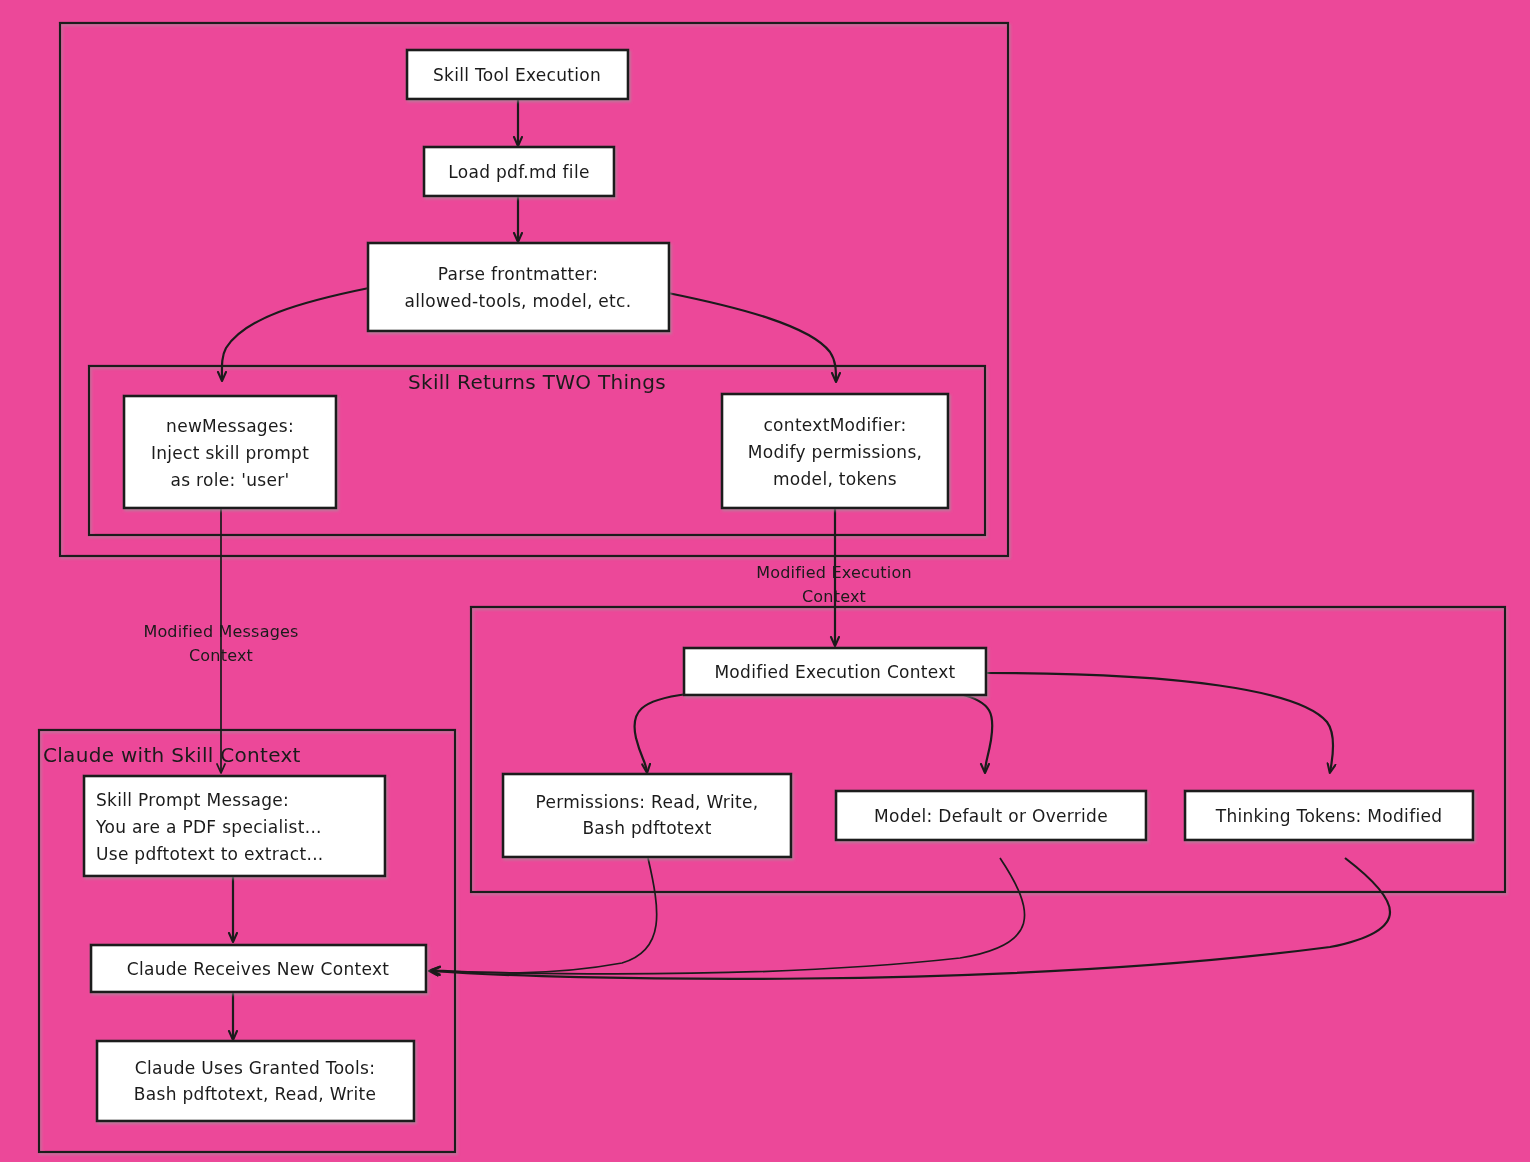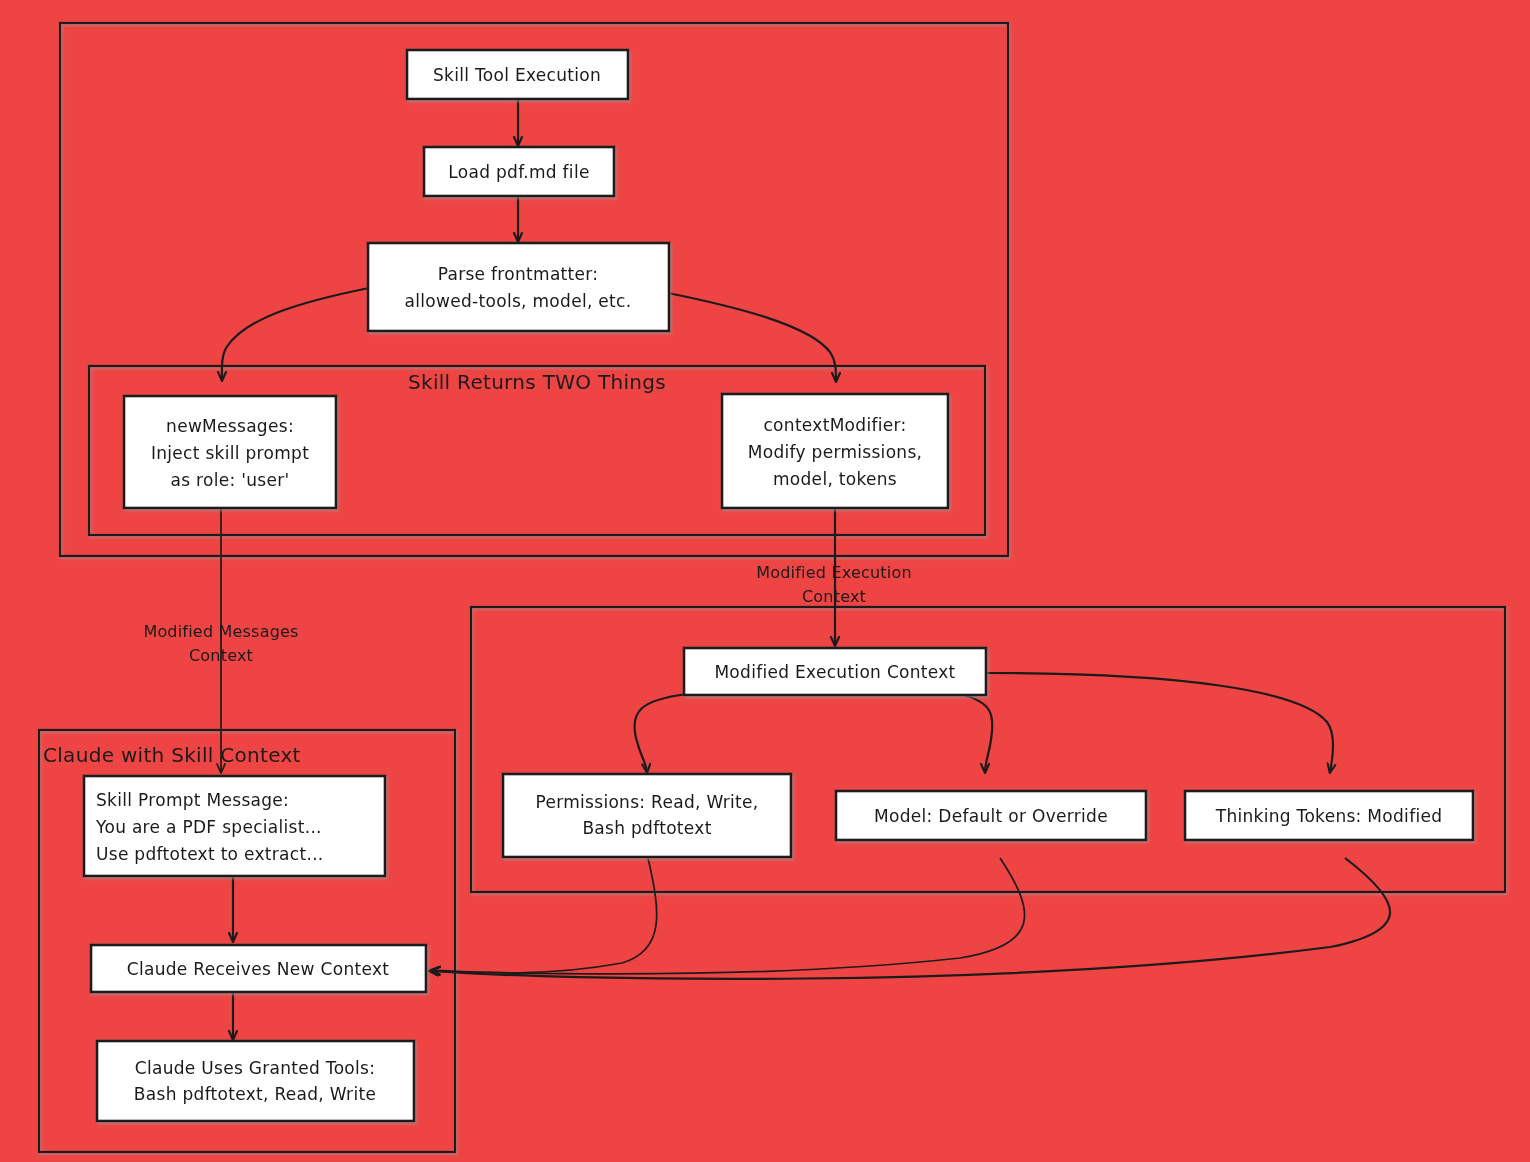--- a/index.html
+++ b/index.html
@@ -7,21 +7,21 @@
     padding: 0;
     background: #ffffff;
   }
   body {
     font-family: "DejaVu Sans", sans-serif;
   }
   #canvas {
     position: relative;
     width: 1530px;
     height: 1162px;
-    background: #ef4444;
+    background: #ec4899;
     overflow: hidden;
   }
   svg.layer {
     position: absolute;
     left: 0;
     top: 0;
     width: 1530px;
     height: 1162px;
   }
   .node-text {

